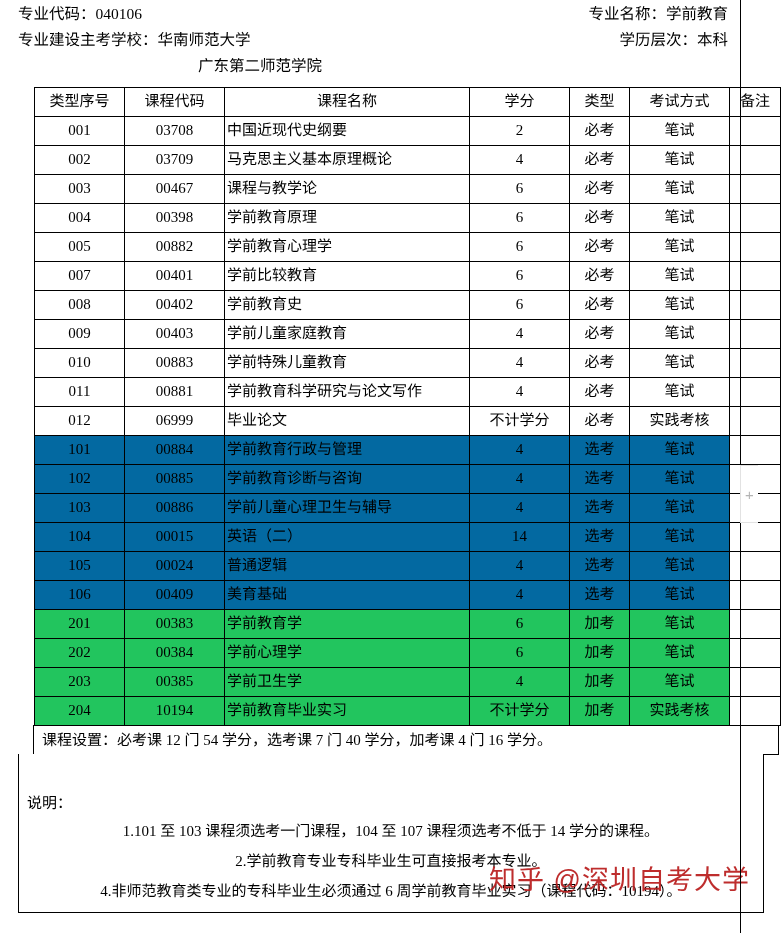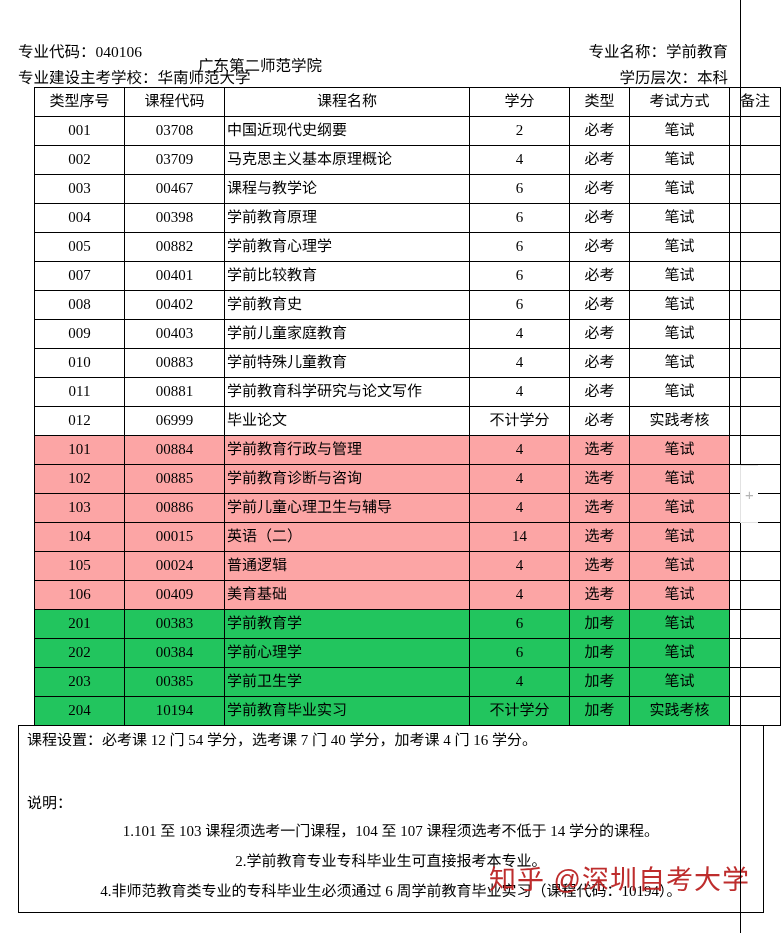--- a/index.html
+++ b/index.html
@@ -34,21 +34,20 @@
     display: flex;
     align-items: baseline;
     justify-content: space-between;
     height: 26px;
   }
   .hdr-left, .hdr-right {
     white-space: nowrap;
   }
   .hdr-right {
     padding-right: 12px;
-    margin-top: 38px;
   }
   .hdr-label {
     letter-spacing: 0px;
   }
   .hdr-value {
     letter-spacing: 0px;
   }
   .hdr-row-third {
     height: 26px;
     padding-left: 180px;
@@ -80,32 +79,33 @@
   col.c-name  { width: 245px; }
   col.c-cred  { width: 100px; }
   col.c-type  { width: 60px; }
   col.c-exam  { width: 100px; }
   col.c-note  { width: 51px; }
 
   .th-cell { text-align: center; }
   .cell-c  { text-align: center; }
   .cell-l  { text-align: left; padding-left: 10px; }
 
-  tr.grp-blue   td { background: #fca5a5; }
+  tr.grp-blue   td { background: #0369a1; }
   tr.grp-yellow td { background: #22c55e; }
   tr.grp-plain  td { background: #ffffff; }
 
   
   tr.grp-blue   td.note-col,
   tr.grp-yellow td.note-col { background: #ffffff; }
 
   
   .summary {
     padding: 0 18px;
     margin-top: -1px;
+    margin-left: 15px;
   }
   .summary-box {
     width: 746px;
     box-sizing: border-box;
     border: 1px solid #000000;
     height: 30px;
     line-height: 28px;
     font-size: 15px;
     padding-left: 8px;
     background: #ffffff;

